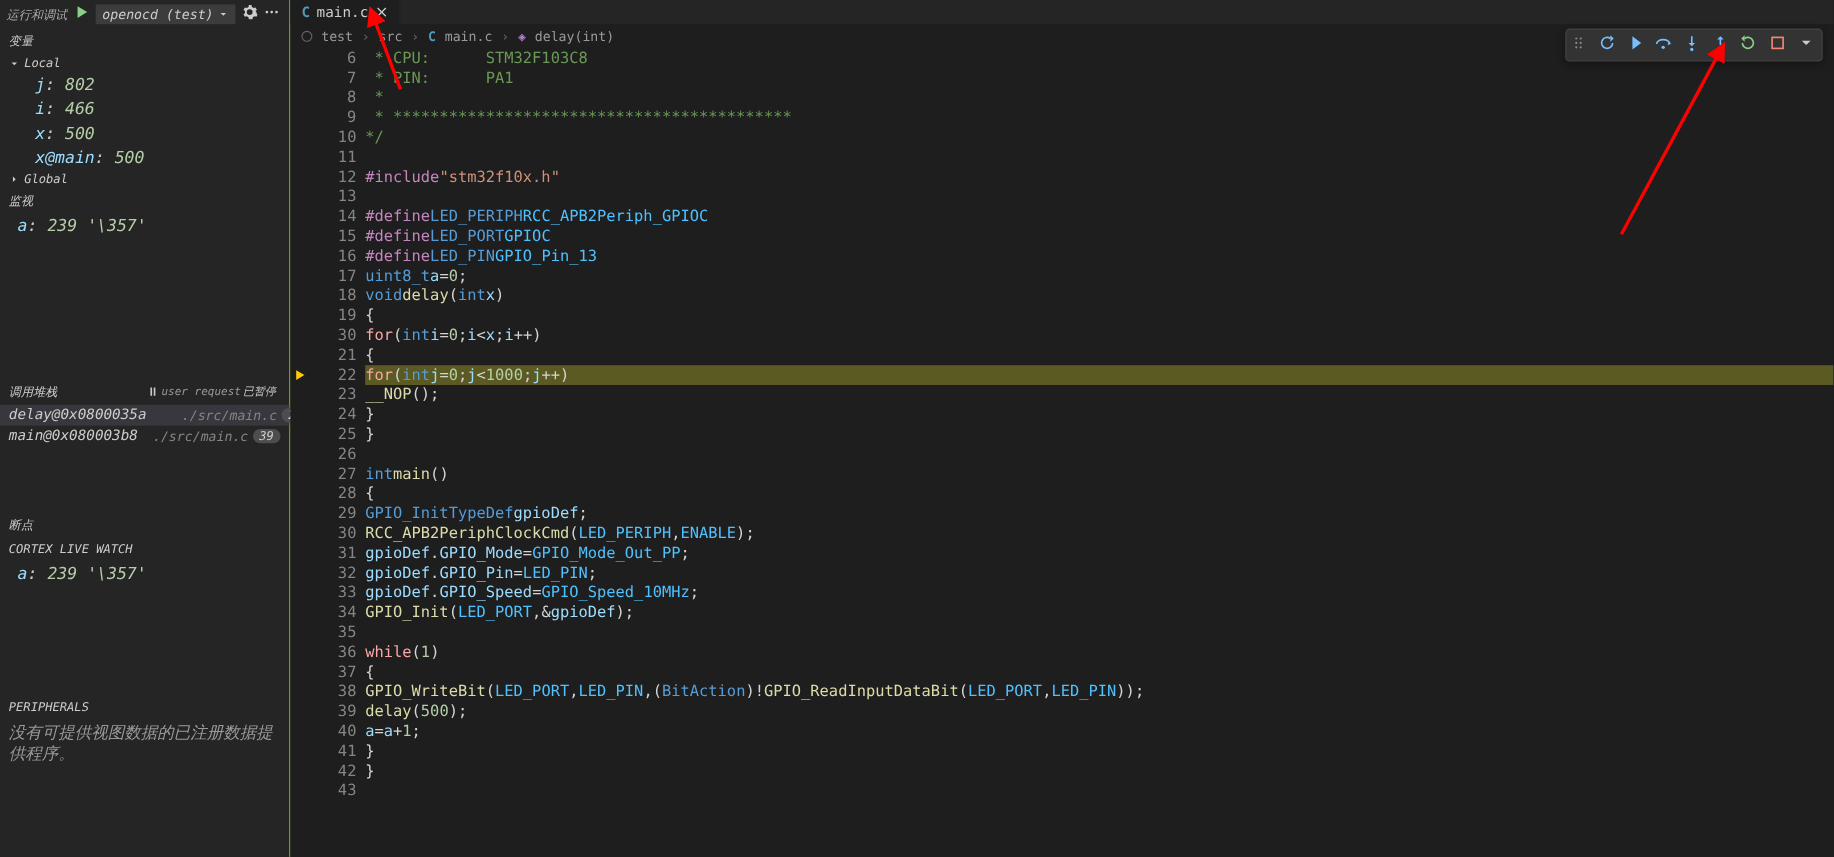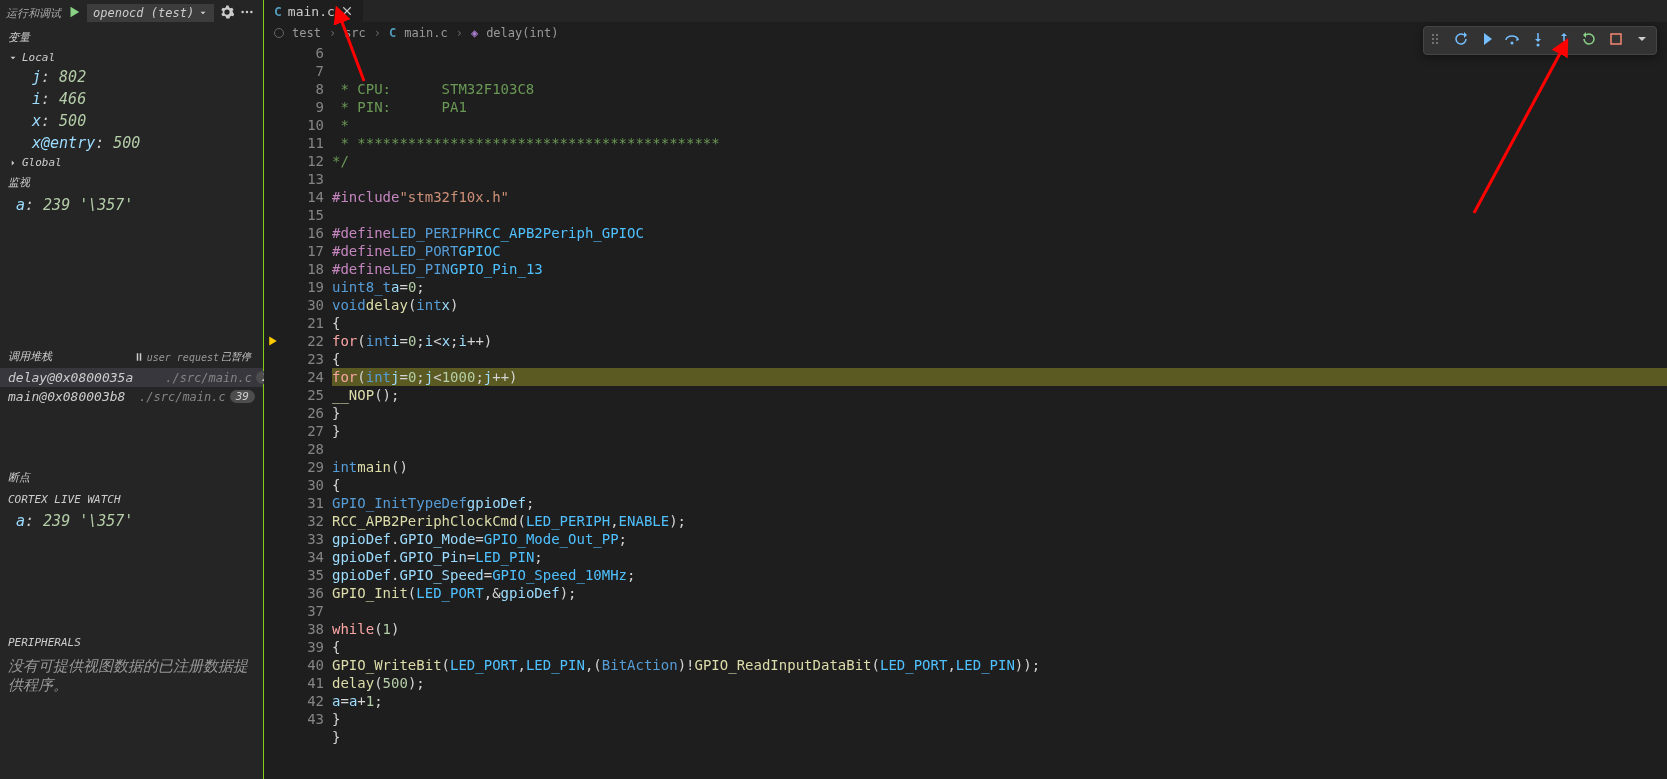--- a/index.html
+++ b/index.html
@@ -153,21 +153,20 @@
     display: flex;
     align-items: center;
     justify-content: center;
   }
   .code {
     flex: 1;
     font-family: Consolas, monospace;
     font-size: 14px;
     line-height: 18px;
     white-space: pre;
-    margin-top: 36px;
   }
   .code-line { height: 18px; display: flex; align-items: center; }
   .code-line.highlighted { background: #5a5a22; }
   .gutter .ln { height: 18px; display: flex; align-items: center; justify-content: flex-end; }
   .glyph-margin .gl { height: 18px; }
 
   
   .c-comment { color: #6a9955; }
   .c-keyword { color: #fca5a5; }
   .c-preproc { color: #c586c0; }
@@ -245,41 +244,41 @@
     <div class="section-header">
       <svg class="chevron-down" viewBox="0 0 16 16">
           <path fill="#ccc" d="M4 6l4 4 4-4z"></path>
         </svg>
       <span>Local</span>
     </div>
     <div id="locals-list">
         <div class="tree-item tree-subitem"><span class="var-name">j</span>: <span class="var-value">802</span></div>
         <div class="tree-item tree-subitem"><span class="var-name">i</span>: <span class="var-value">466</span></div>
         <div class="tree-item tree-subitem"><span class="var-name">x</span>: <span class="var-value">500</span></div>
-        <div class="tree-item tree-subitem"><span class="var-name">x@entry</span>: <span class="var-value">500</span></div>
+        <div class="tree-item tree-subitem"><span class="var-name">x@main</span>: <span class="var-value">500</span></div>
       </div>
     <div class="section-header">
       <svg viewBox="0 0 16 16" width="10" height="10">
           <path fill="#ccc" d="M6 4l4 4-4 4z"></path>
         </svg>
       <span>Global</span>
     </div>
   </div>
 
   <div class="sidebar-section">
     <div class="section-title">监视</div>
     <div id="watch-list">
         <div class="tree-item"><span class="var-name">a</span>: <span class="var-value">239 '\357'</span></div>
       </div>
   </div>
 
   <div class="spacer"></div>
 
   <div class="sidebar-section">
-    <div class="section-title" style="display:flex;align-items:flex-end;">
+    <div class="section-title" style="display:flex;align-items:flex-start;">
       <span>调用堆栈</span>
       <span class="callstack-status" style="margin-left:auto;">
         <svg width="12" height="12" viewBox="0 0 16 16">
             <path fill="#ccc" d="M5 3h2v10H5zm4 0h2v10H9z"></path>
           </svg>
         <span style="color:#999;font-size:10px;margin-left:2px;">user request</span>
         <span style="color:#ccc;font-size:10px;margin-left:2px;">已暂停</span>
       </span>
     </div>
     <div id="callstack-list">

